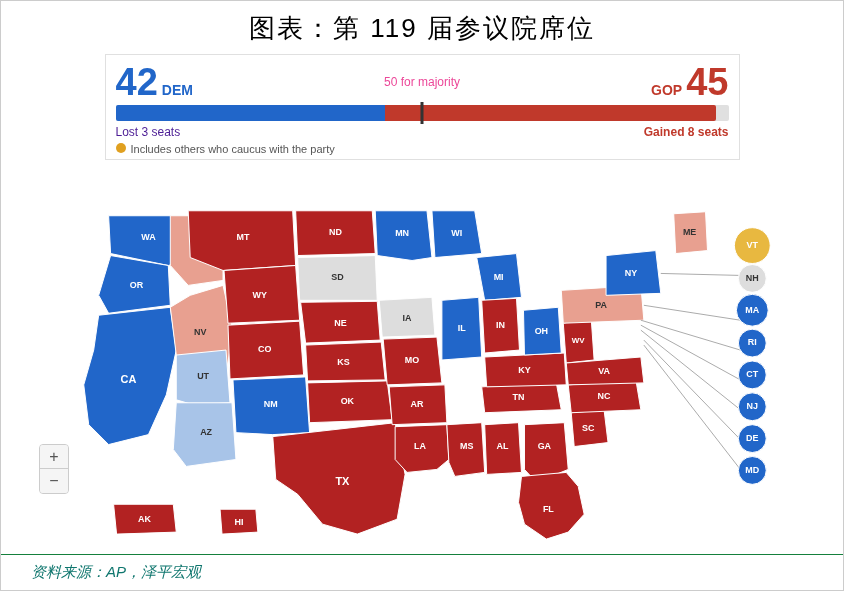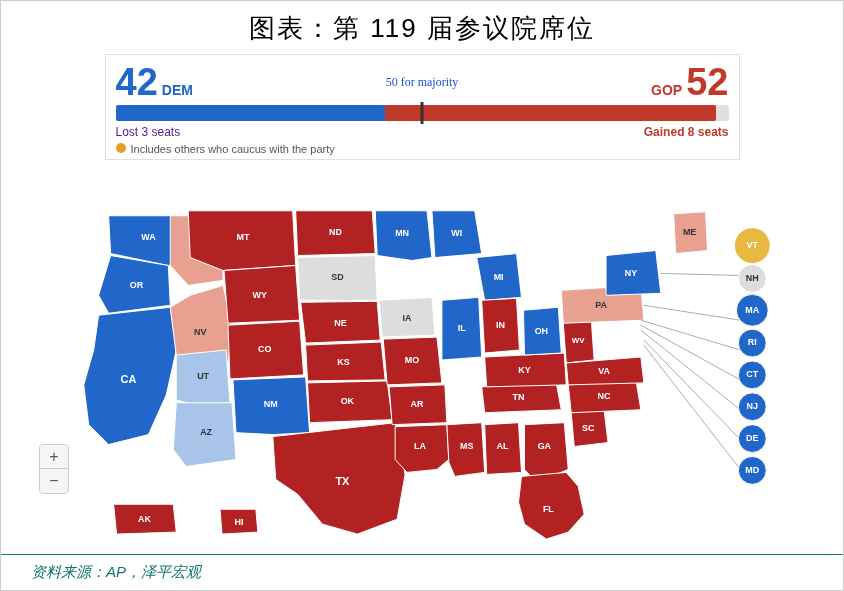--- a/index.html
+++ b/index.html
@@ -58,23 +58,22 @@
     }
 
     .dem-label {
       font-size: 14px;
       font-weight: bold;
       color: #2166c9;
     }
 
     .majority-label {
       font-size: 12px;
-      color: #1d4ed8;
+      color: #ec4899;
       text-align: center;
-      font-family: Liberation Serif, serif;
     }
 
     .gop-score {
       display: flex;
       align-items: baseline;
       gap: 4px;
     }
 
     .gop-label {
       font-size: 14px;
@@ -231,21 +230,21 @@
 
   <div class="score-bar-section">
     <div class="score-row">
       <div class="dem-score">
         <span class="dem-number">42</span>
         <span class="dem-label">DEM</span>
       </div>
       <div class="majority-label">50 for majority</div>
       <div class="gop-score">
         <span class="gop-label">GOP</span>
-        <span class="gop-number">52</span>
+        <span class="gop-number">45</span>
       </div>
     </div>
 
     <div class="progress-bar-container">
       <div class="progress-dem" style="width: 44%"></div>
       <div class="progress-gop" style="width: 54%"></div>
       <div class="majority-marker"></div>
     </div>
 
     <div class="seat-change-row">

